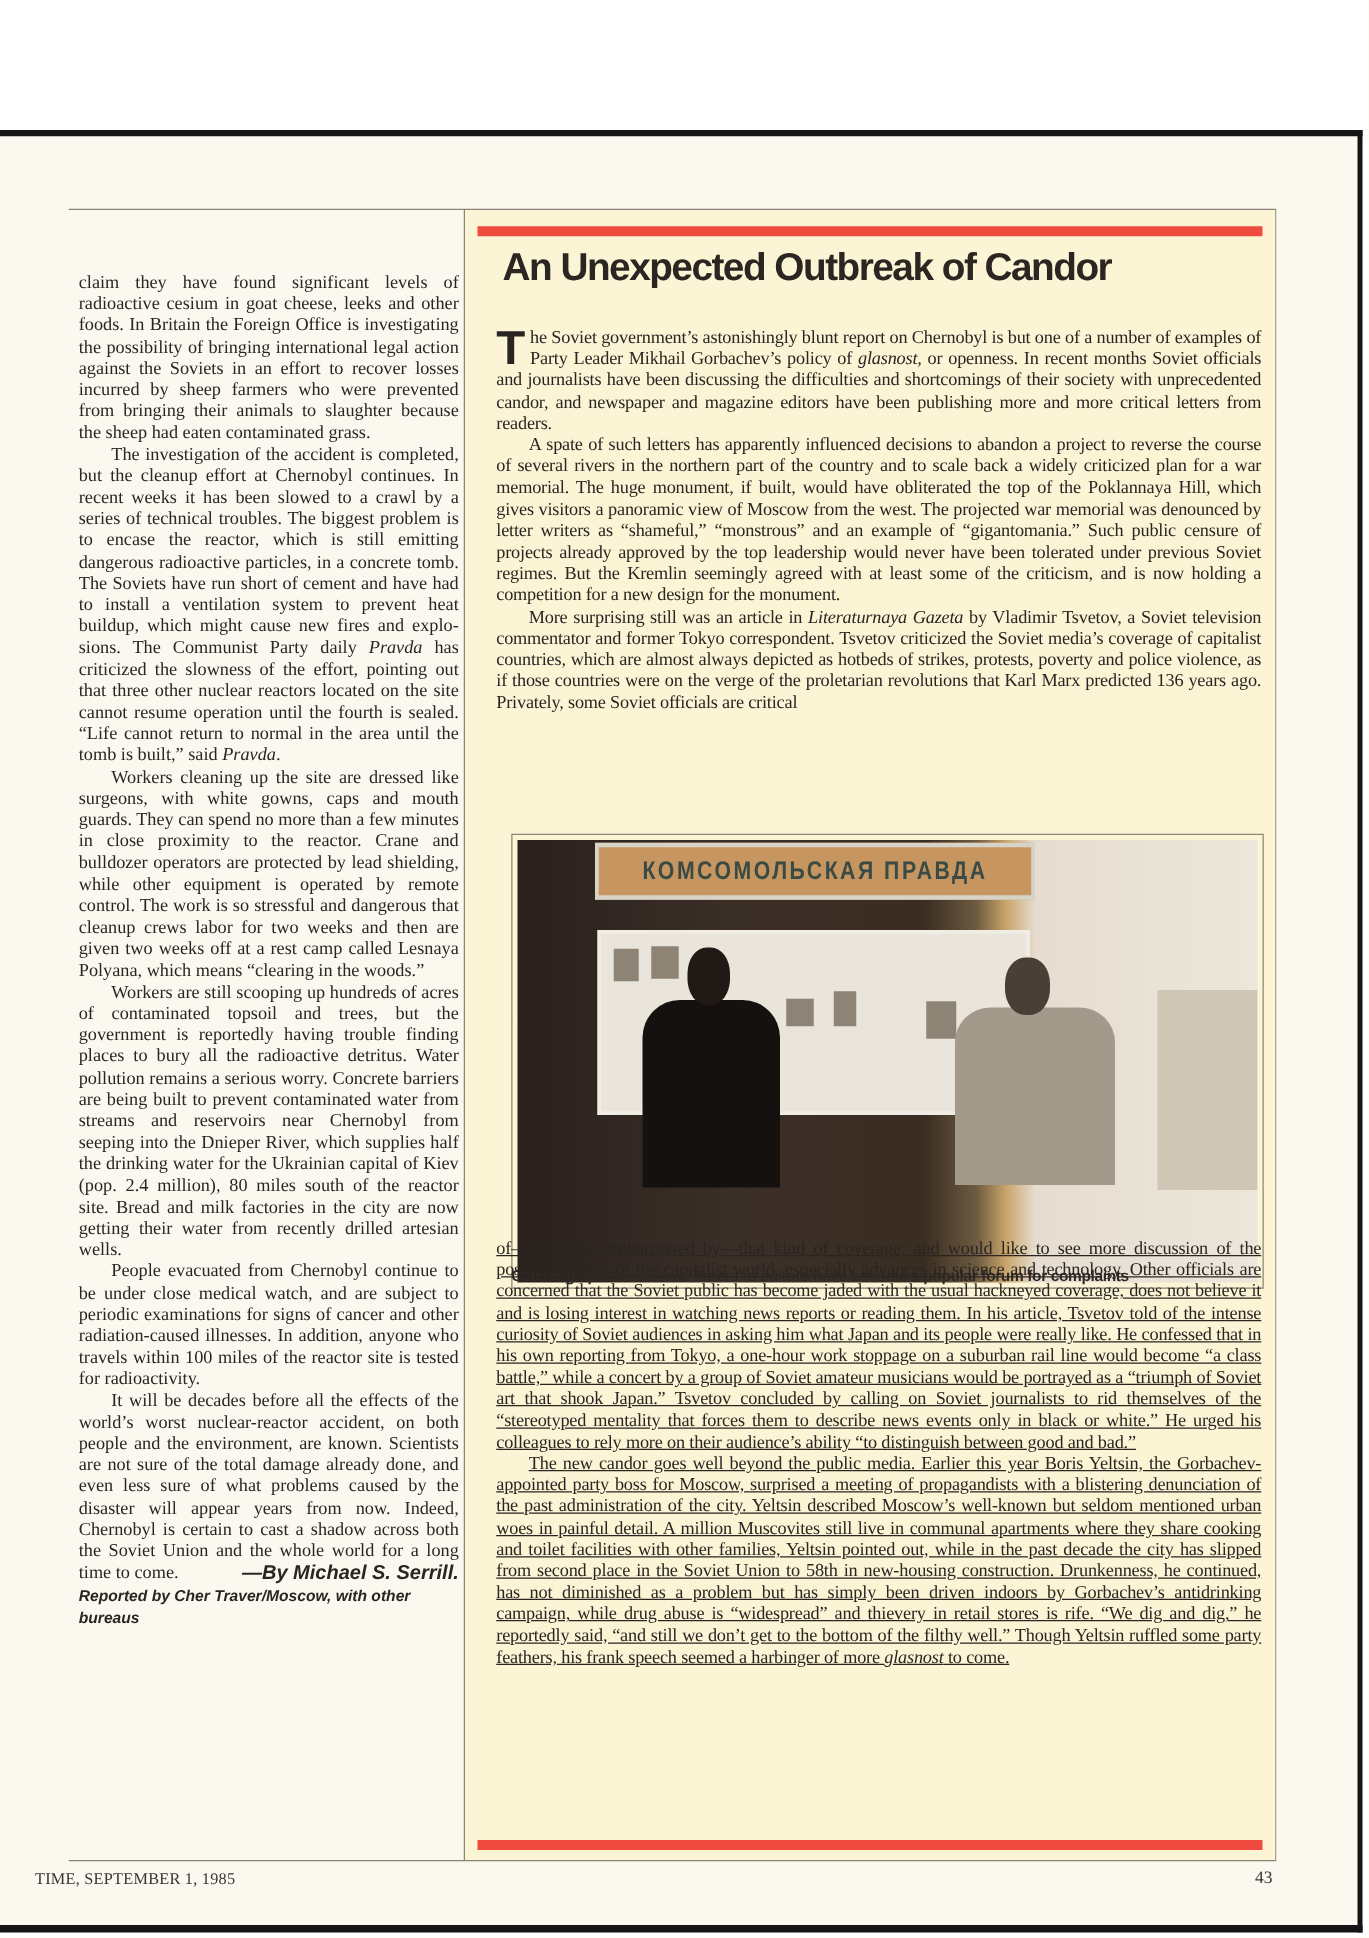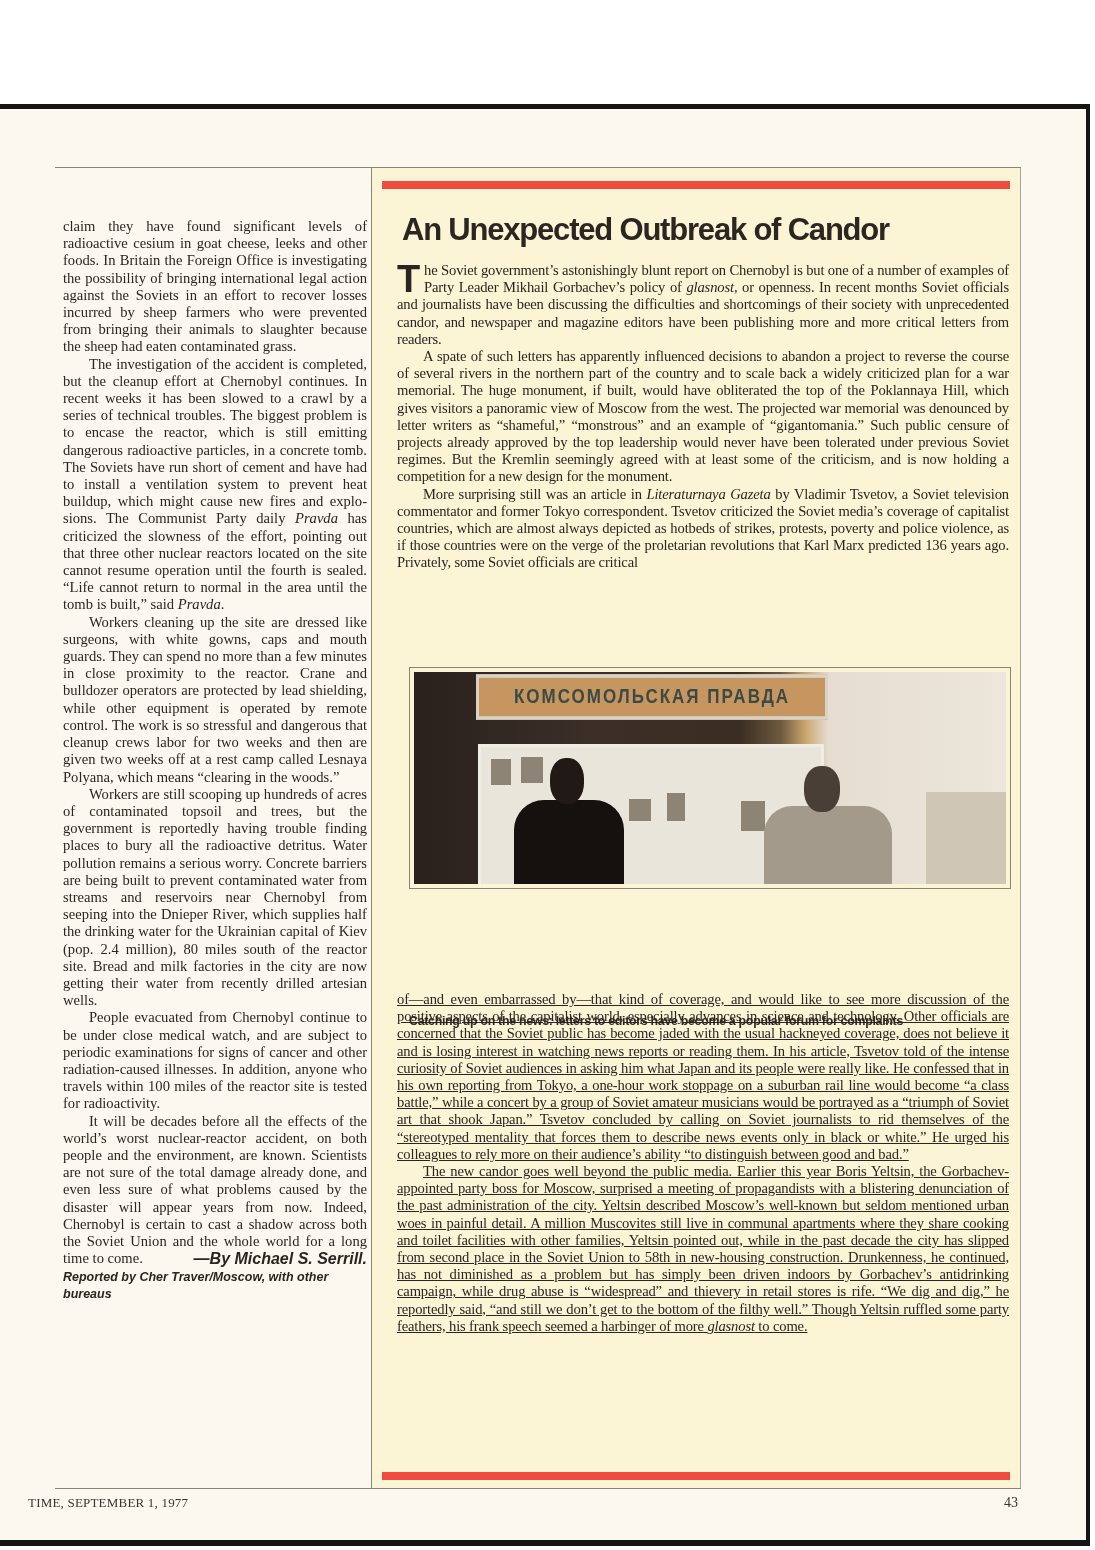--- a/index.html
+++ b/index.html
@@ -36,38 +36,38 @@
   .sidebar {
     position: absolute; left: 371px; top: 168px; width: 650px; height: 1320px;
     background: #fbf4d5;
     border-left: 1px solid #8a8478; border-right: 1px solid #a9a295;
     box-sizing: border-box;
   }
   .red-bar { position: absolute; left: 10px; width: 628px; height: 8px; background: #ef4b3f; }
   .red-top { top: 13px; }
   .red-bottom { top: 1304px; }
   .headline {
-    position: absolute; left: 30px; top: 44px; width: 600px;
+    position: absolute; left: 30px; top: 28px; width: 600px;
     font-family: "Liberation Sans", "DejaVu Sans", sans-serif; font-weight: bold;
     font-size: 31px; letter-spacing: -1.2px; color: #2b2622; white-space: nowrap;
   }
   .side-text {
     position: absolute; left: 25px; width: 612px;
     font-size: 14.6px; line-height: 17.2px; text-align: justify; letter-spacing: -0.15px;
   }
   .side-text p { margin: 0; }
   .side-text p.indent { text-indent: 26px; }
   .text-a { top: 94px; }
   .text-b { top: 823px; text-decoration: underline; }
   .dropcap {
     float: left; font-family: "Liberation Sans", "DejaVu Sans", sans-serif; font-weight: bold;
     font-size: 38px; line-height: 30px; margin: 2px 4px 0 0; color: #2a2522;
   }
   .photo-frame {
-    position: absolute; left: 37px; top: 499px; width: 602px; height: 222px;
+    position: absolute; left: 37px; top: 499px; width: 602px; height: 364px;
     border: 1px solid #8a8478; box-sizing: border-box; padding: 4px;
   }
   .photo {
     position: relative; width: 100%; height: 100%; overflow: hidden;
     background: linear-gradient(90deg, #2a211c 0%, #3b2f28 30%, #3a2d22 55%, #6d5a40 62%, #c9a46a 66%, #e6ddd0 70%, #ece6db 100%);
   }
   .sign {
     position: absolute; left: 62px; top: 6px; width: 352px; height: 38px;
     background: #c69560; border: 3px solid #d8d3c7; box-sizing: border-box;
     color: #3a4a45; font-family: "Liberation Sans", "DejaVu Sans", sans-serif; font-weight: bold;
@@ -151,14 +151,14 @@
   <div class="caption">Catching up on the news: letters to editors have become a popular forum for complaints</div>
 
   <div class="side-text text-b">
     <p>of—and even embarrassed by—that kind of coverage, and would like to see more discussion of the positive aspects of the capitalist world, especially advances in science and technology. Other officials are concerned that the Soviet public has become jaded with the usual hackneyed coverage, does not believe it and is losing interest in watching news reports or reading them. In his article, Tsvetov told of the intense curiosity of Soviet audiences in asking him what Japan and its people were really like. He confessed that in his own reporting from Tokyo, a one-hour work stoppage on a suburban rail line would become “a class battle,” while a con­cert by a group of Soviet amateur musicians would be portrayed as a “triumph of Soviet art that shook Japan.” Tsvetov concluded by calling on Soviet journalists to rid themselves of the “stereotyped mentality that forces them to describe news events only in black or white.” He urged his colleagues to rely more on their audi­ence’s ability “to distinguish between good and bad.”</p>
     <p class="indent"><span>The new candor goes well beyond the public media. Earlier this year Boris Yeltsin, the Gorbachev-appointed party boss for Moscow, surprised a meeting of propagandists with a blistering denunciation of the past administration of the city. Yeltsin described Moscow’s well-known but seldom mentioned urban woes in painful detail. A million Muscovites still live in communal apartments where they share cooking and toilet facilities with other families, Yeltsin pointed out, while in the past decade the city has slipped from second place in the Soviet Union to 58th in new-housing construction. Drunkenness, he continued, has not diminished as a problem but has simply been driven indoors by Gorbachev’s an­tidrinking campaign, while drug abuse is “widespread” and thievery in retail stores is rife. “We dig and dig,” he reportedly said, “and still we don’t get to the bottom of the filthy well.” Though Yeltsin ruffled some party feathers, his frank speech seemed a harbinger of more </span><em>glasnost</em><span> to come.</span></p>
   </div>
 
   <div class="red-bar red-bottom" style="background: rgb(239, 75, 63);"></div>
 </div>
 
-<div class="footer-left">TIME, SEPTEMBER 1, 1977</div>
+<div class="footer-left">TIME, SEPTEMBER 1, 1985</div>
 <div class="footer-right">43</div>
 
 </body></html>

